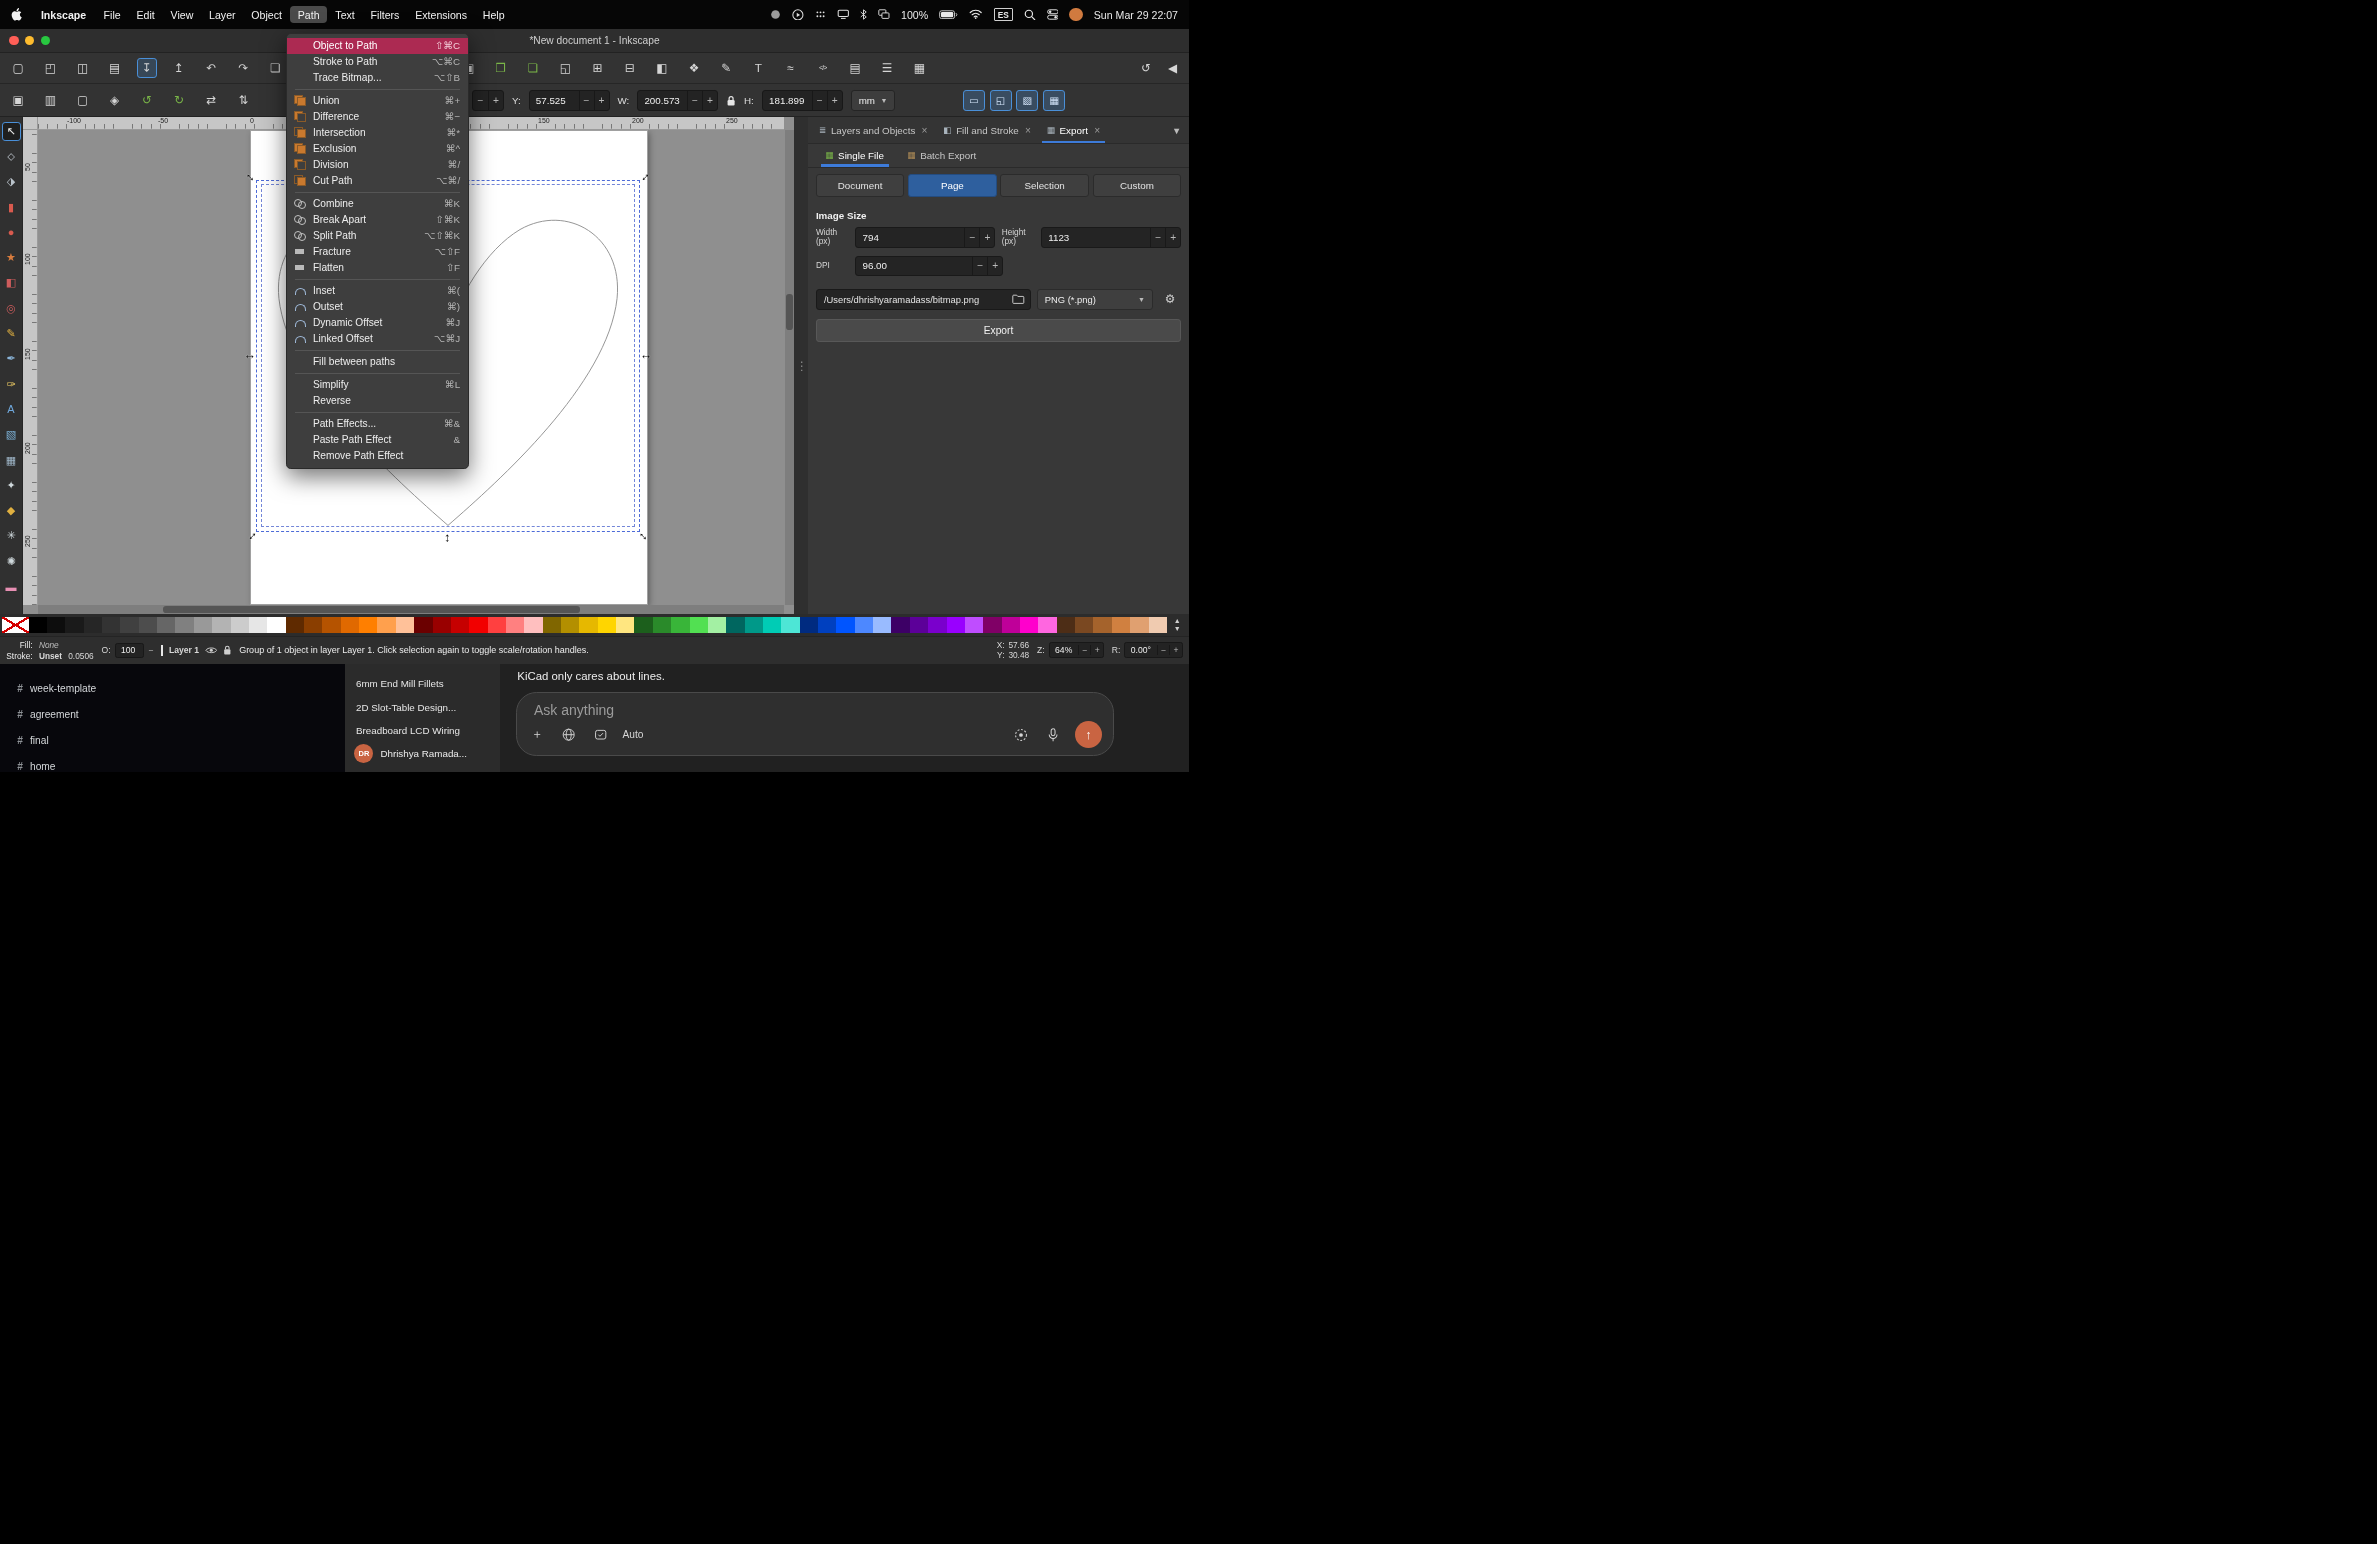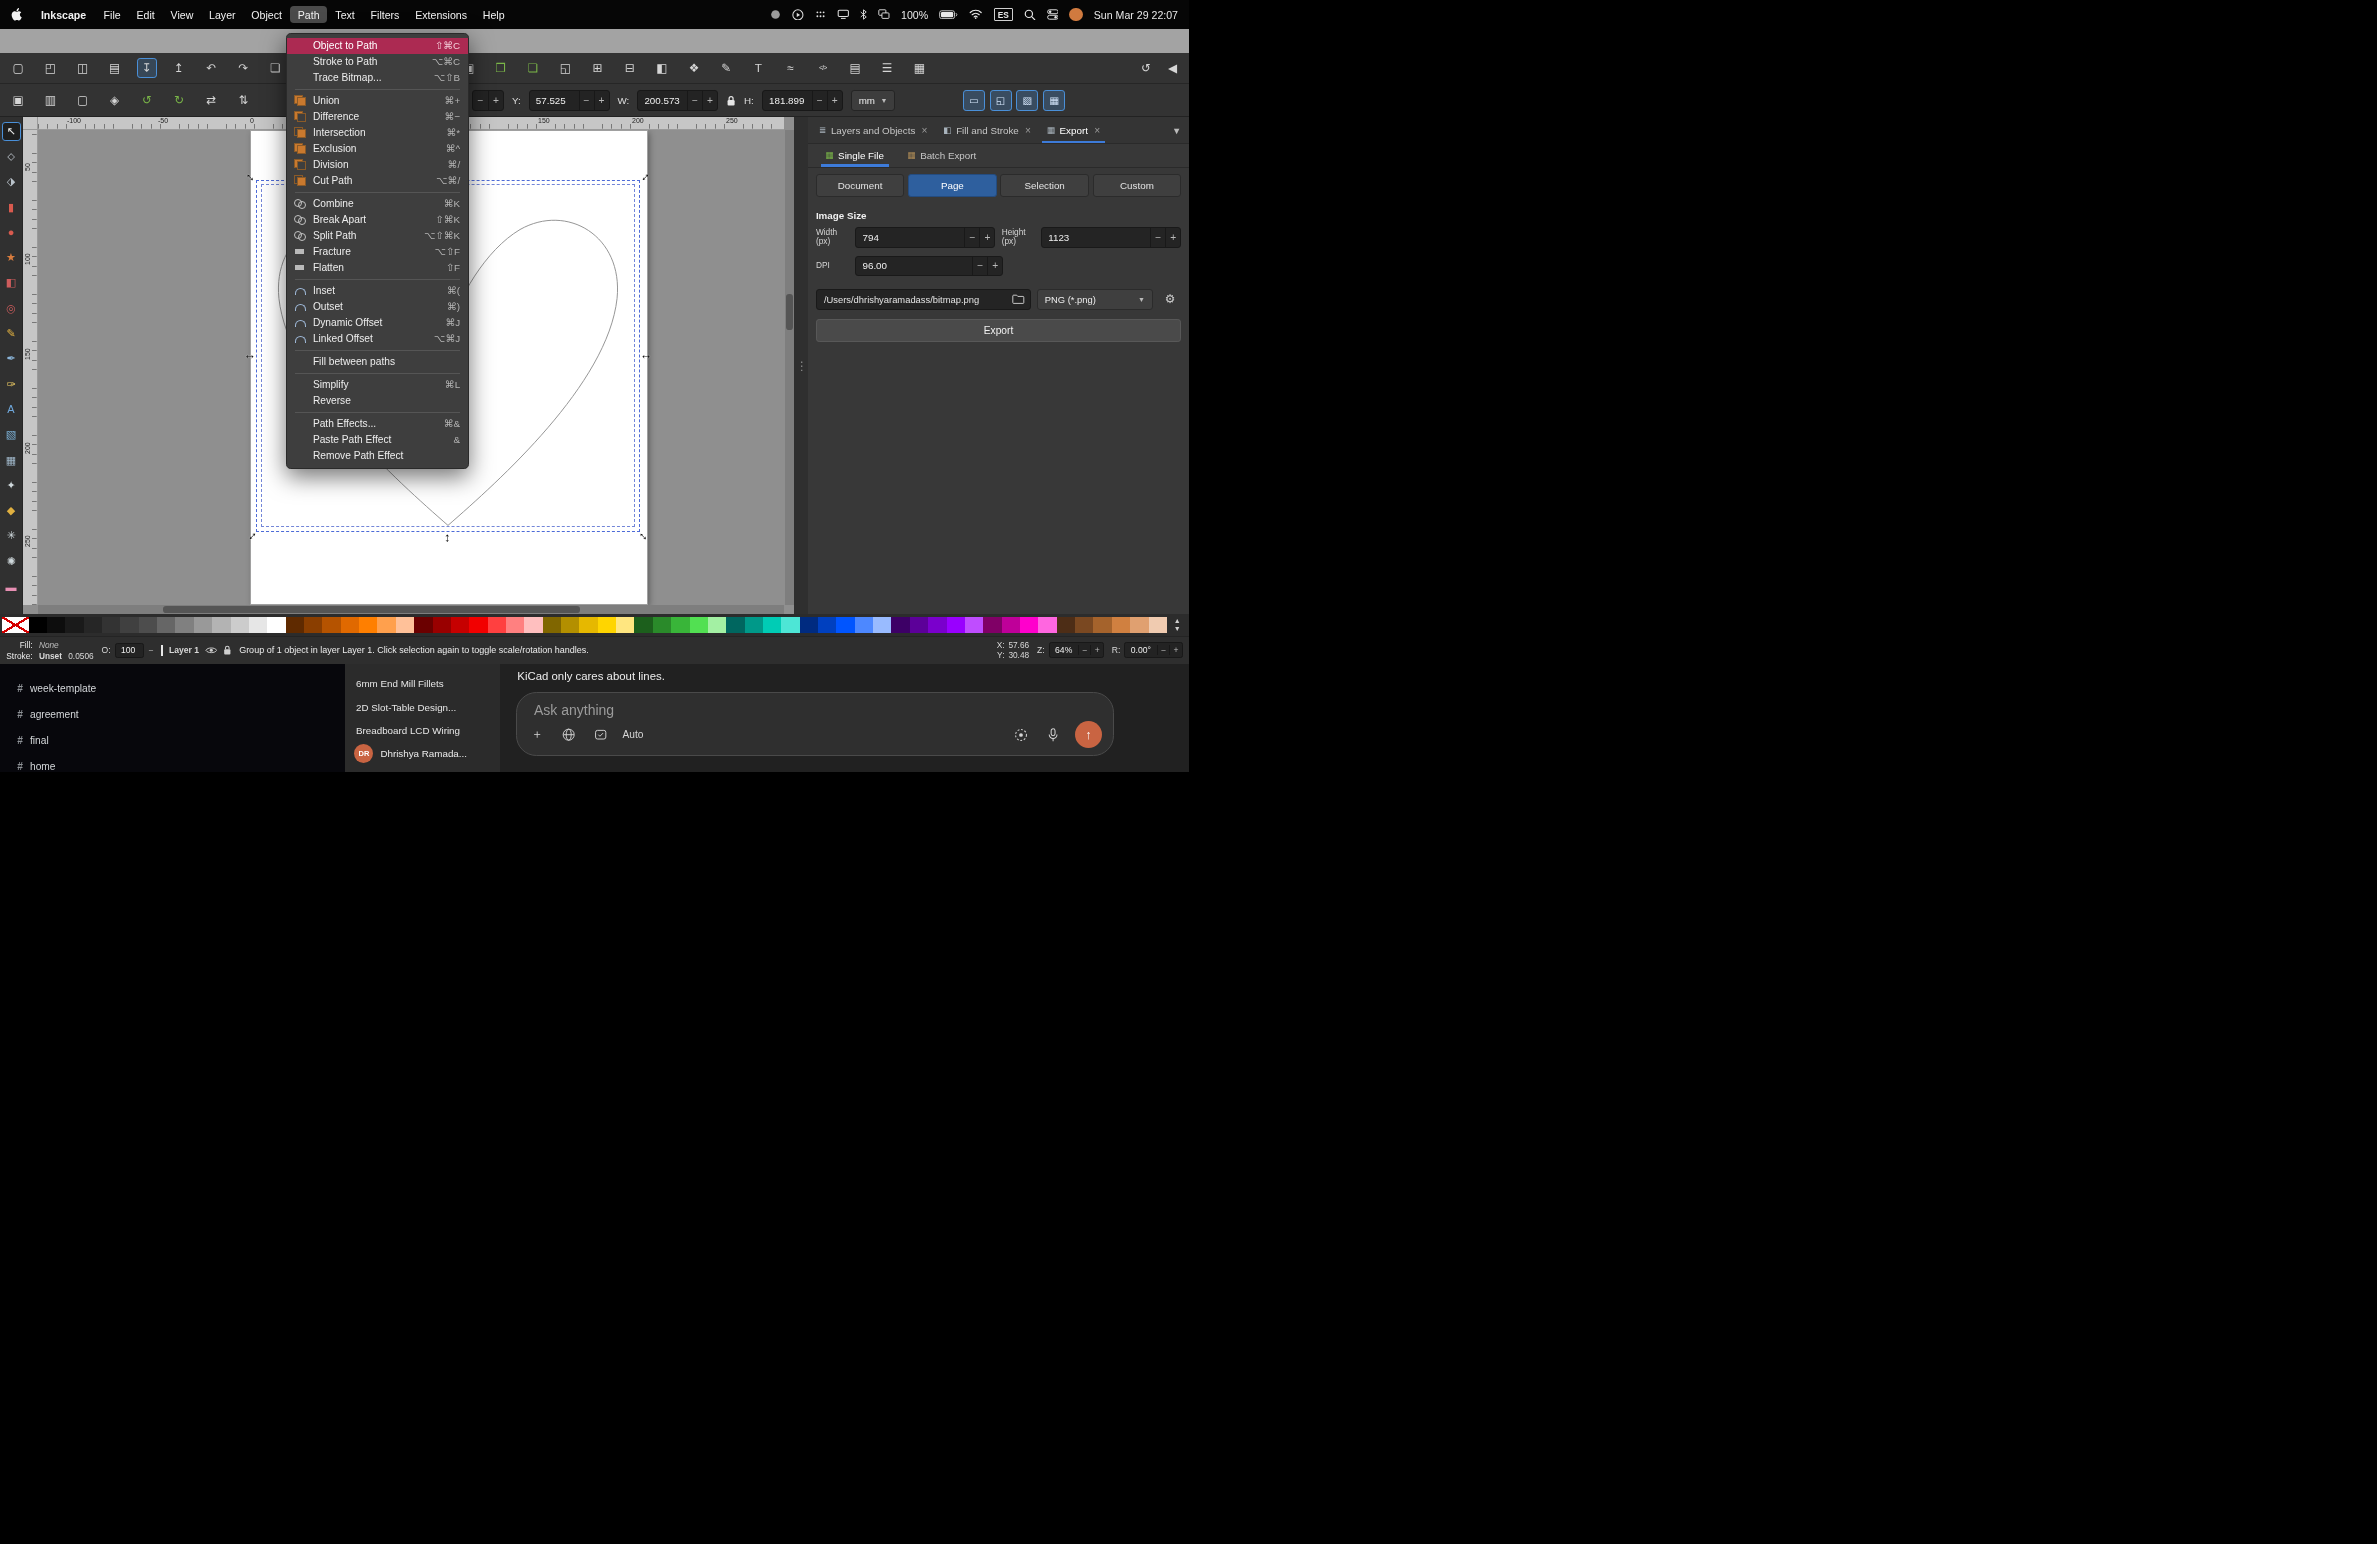--- a/index.html
+++ b/index.html
@@ -1,18 +1,18 @@
 <!DOCTYPE html>
 <html style="font-size:12.6px"><head>
 <meta charset="utf-8">
 <style>
   html,body{margin:0;padding:0;background:#000;}
   *{box-sizing:border-box;-webkit-font-smoothing:antialiased;}
   .screen{position:relative;width:1189px;height:772px;overflow:hidden;
-    font-family:"Liberation Sans","DejaVu Sans",sans-serif;background:#a3a3a3;color:#ddd;}
+    font-family:"Liberation Sans","DejaVu Sans",sans-serif;background:#a16207;color:#ddd;}
 
   
   #menubar{position:absolute;left:0;top:0;width:100%;height:29px;background:#060606;
     display:flex;align-items:center;justify-content:space-between;padding:0 11px;color:#f2f2f2;font-size:10.6px;}
   #mb-left{display:flex;align-items:center;gap:1.6px;}
   #mb-left .apple{width:20.4px;text-align:center;font-size:11.8px;}
   #mb-left .appname{font-weight:bold;padding:2.4px 7.9px;}
   .menu-item{padding:2.4px 7.9px;border-radius:3.9px;}
   .menu-item.active{background:rgba(255,255,255,.28);}
   #mb-right{display:flex;align-items:center;gap:11px;}
@@ -320,20 +320,28 @@
         </span>
         <span class="mbi">
           <span class="avatar"></span>
         </span>
         <span class="mbi">
           <span>Sun Mar 29 22:07</span>
         </span>
       </div>
   </div>
 
+  <div id="titlebar">
+    <div class="lights">
+      <span class="light l-red"></span>
+      <span class="light l-yel"></span>
+      <span class="light l-grn"></span>
+    </div>
+    <div id="win-title">*New document 1 - Inkscape</div>
+  </div>
 
   <div id="cmdbar">
     <span class="tb-ic">▢</span>
       <span class="tb-ic">◰</span>
       <span class="tb-ic">◫</span>
       <span class="tb-ic">▤</span>
       <span class="tb-ic active">↧</span>
       <span class="tb-ic">↥</span>
       <span class="tb-ic">↶</span>
       <span class="tb-ic">↷</span>

